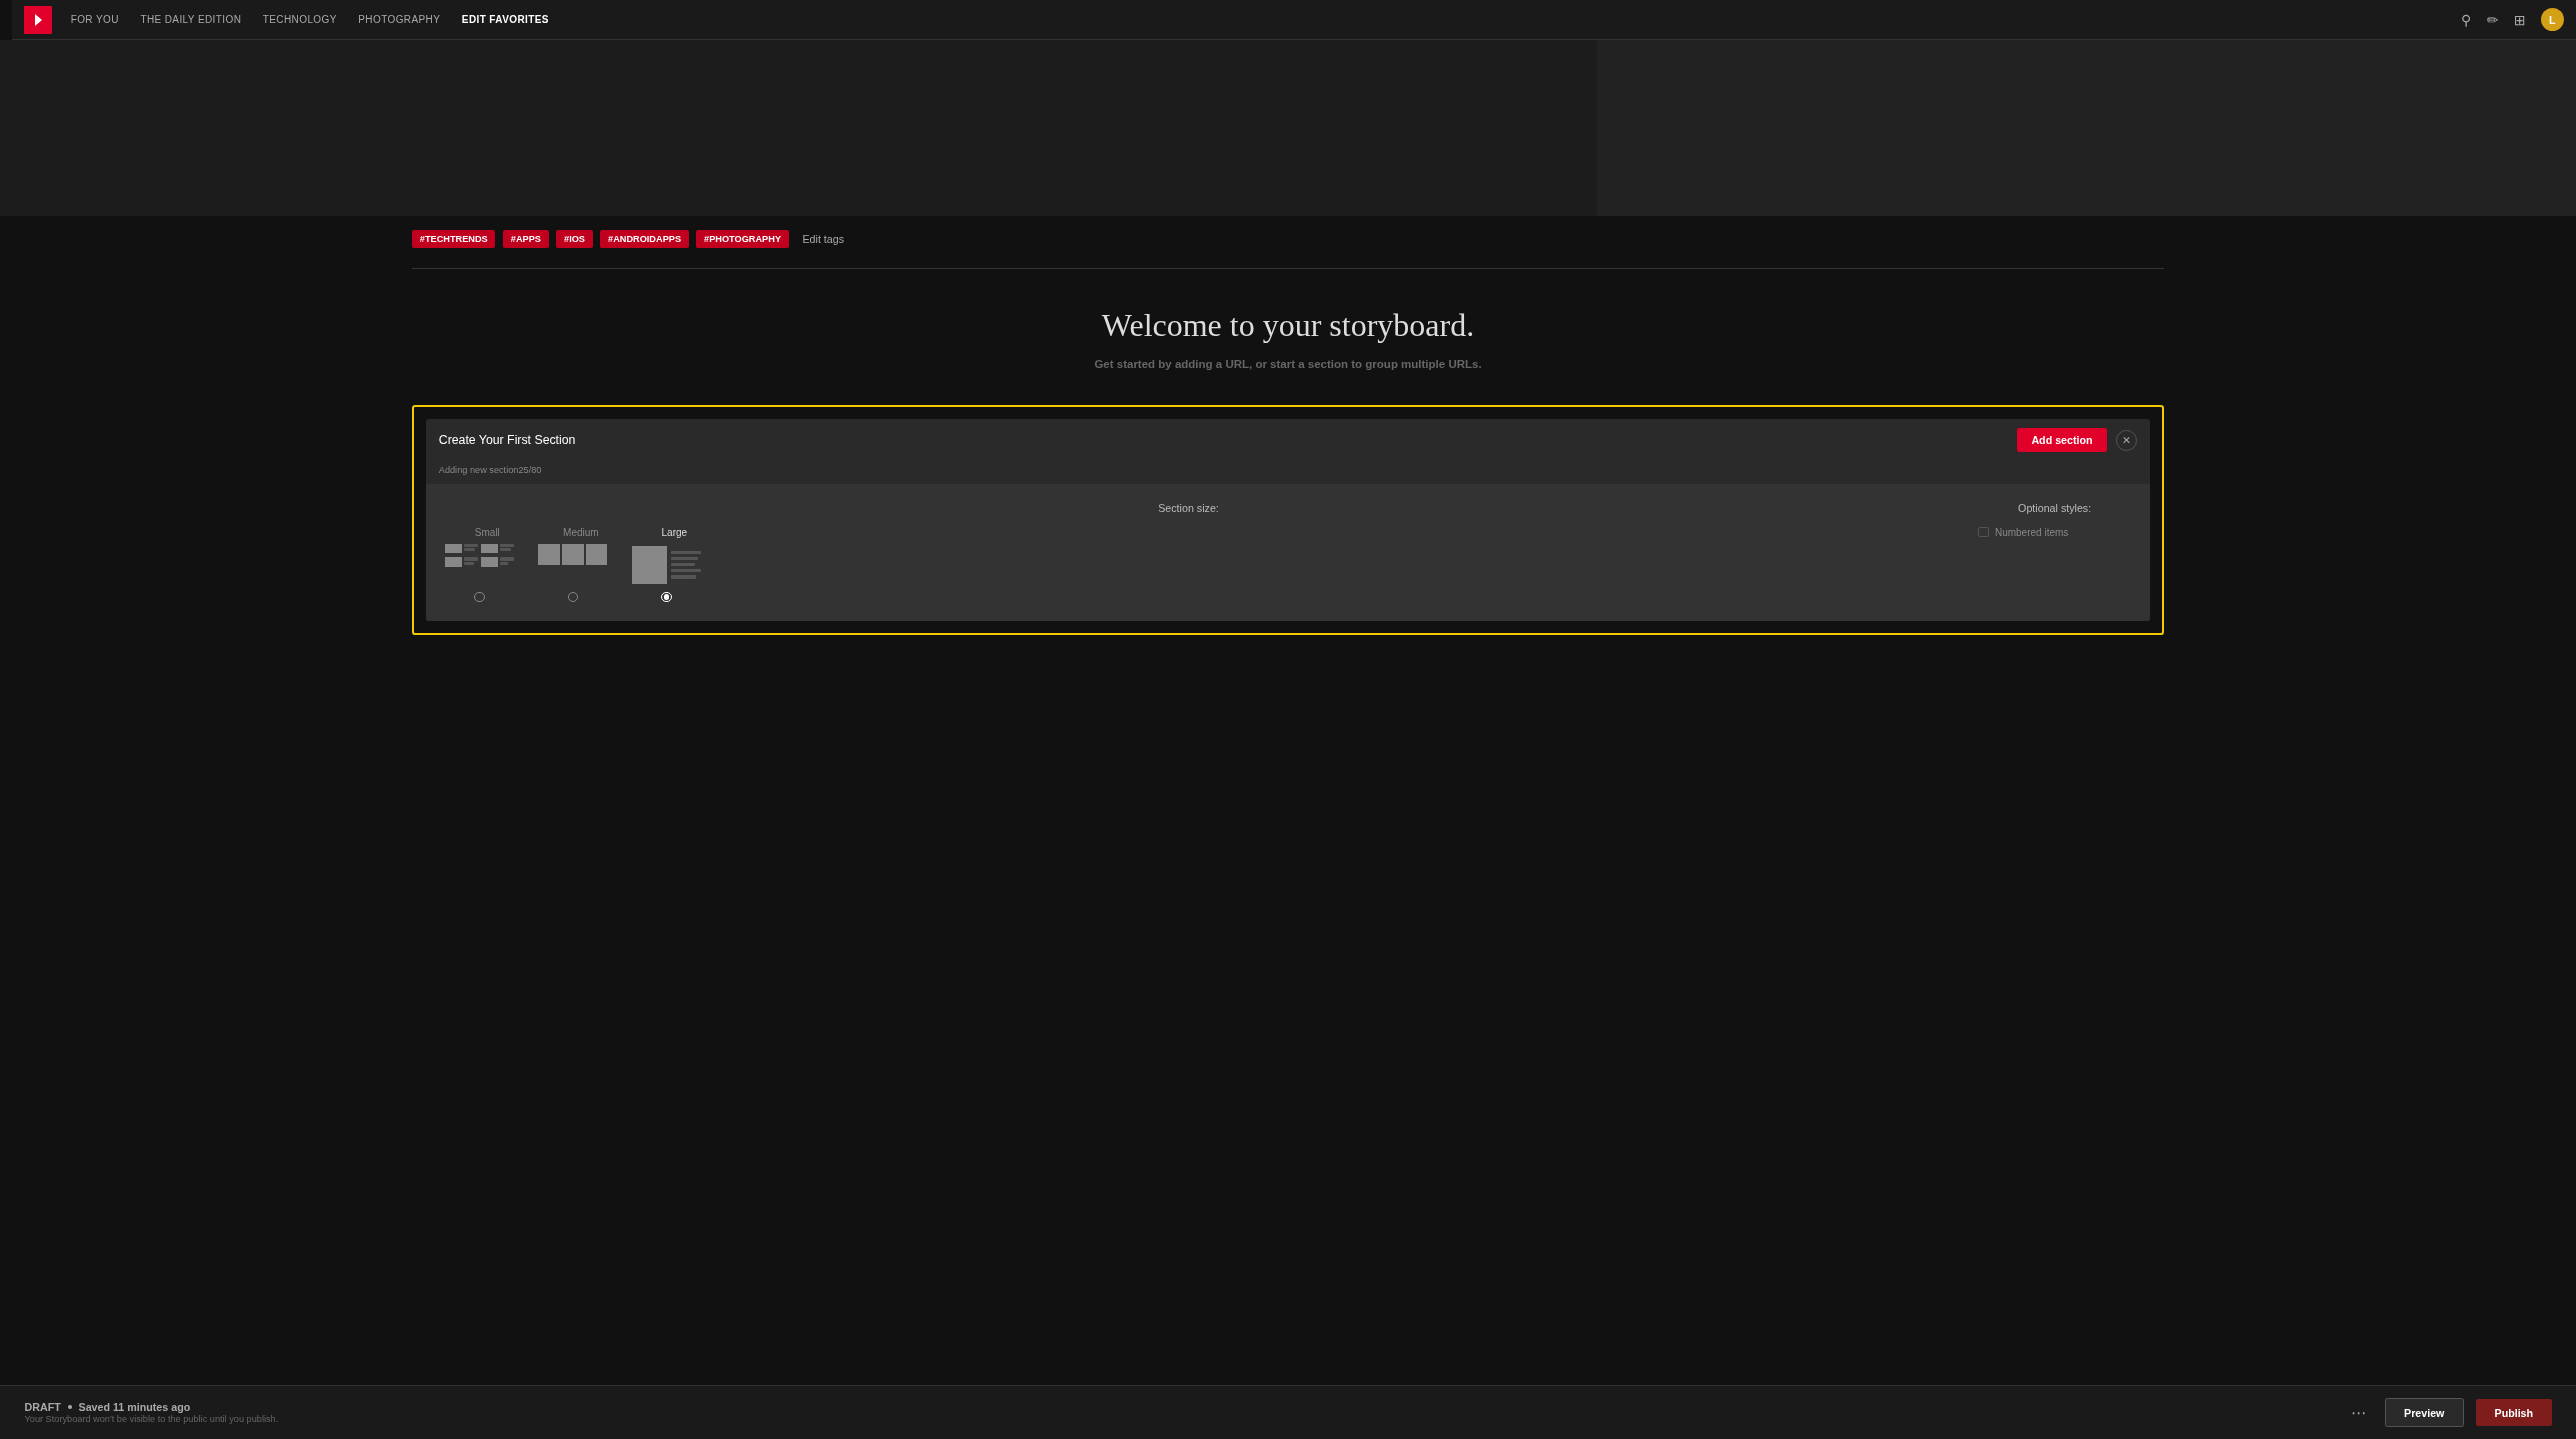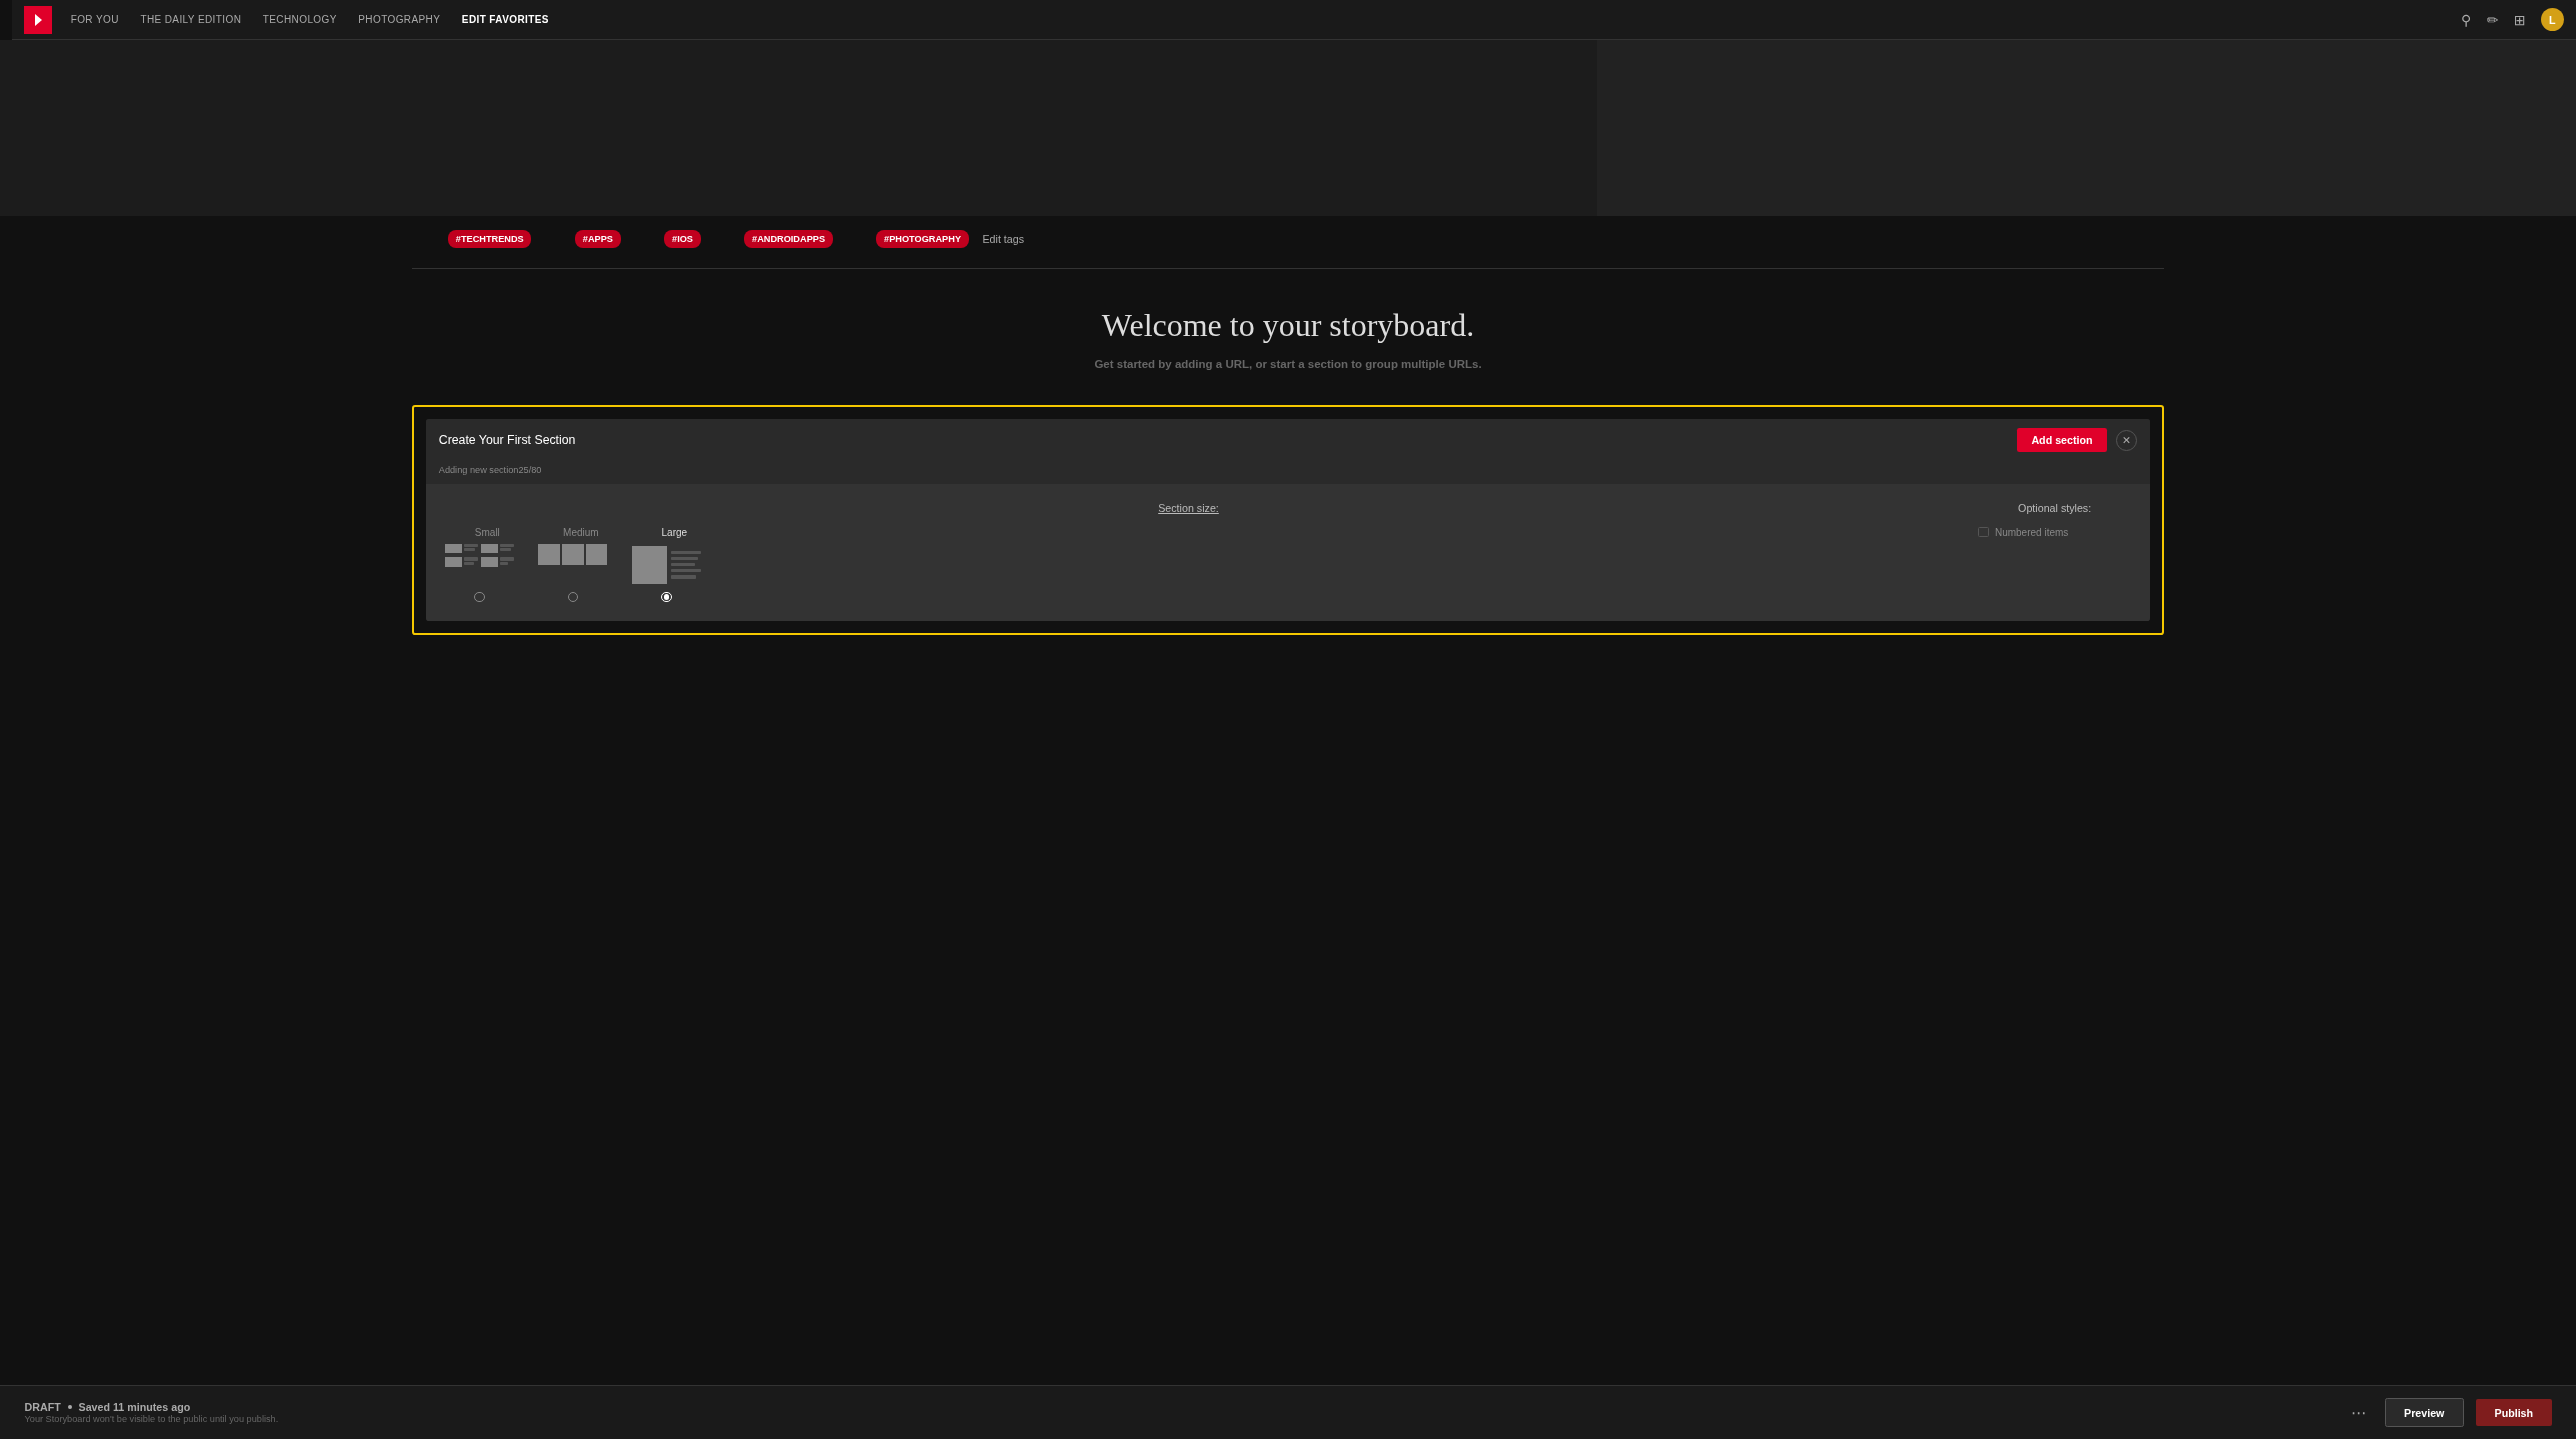--- a/index.html
+++ b/index.html
@@ -104,23 +104,22 @@
       gap: 7.7px;
       padding: 14px 0 14px 16%;
       background: #111;
     }
     .tag {
       background: #c0001e;
       color: #fff;
       font-size: 9.2px;
       font-weight: 600;
       padding: 3.8px 7.7px;
-      border-radius: 8px;
-      cursor: pointer;
-      margin-left: 36px;
+      border-radius: 2px;
+      cursor: pointer;
     }
     .edit-tags {
       color: #aaa;
       font-size: 10.7px;
       cursor: pointer;
       margin-left: 6.1px;
     }
 
     
     .divider {
@@ -225,21 +224,20 @@
       display: flex;
       gap: 46px;
     }
     .size-group {
       flex: 1;
     }
     .size-group-title {
       color: #bbb;
       font-size: 10.7px;
       margin-bottom: 12.3px;
-      text-decoration: underline;
     }
     .size-items {
       display: flex;
       gap: 24.5px;
       align-items: flex-start;
     }
     .size-item {
       display: flex;
       flex-direction: column;
       align-items: center;

